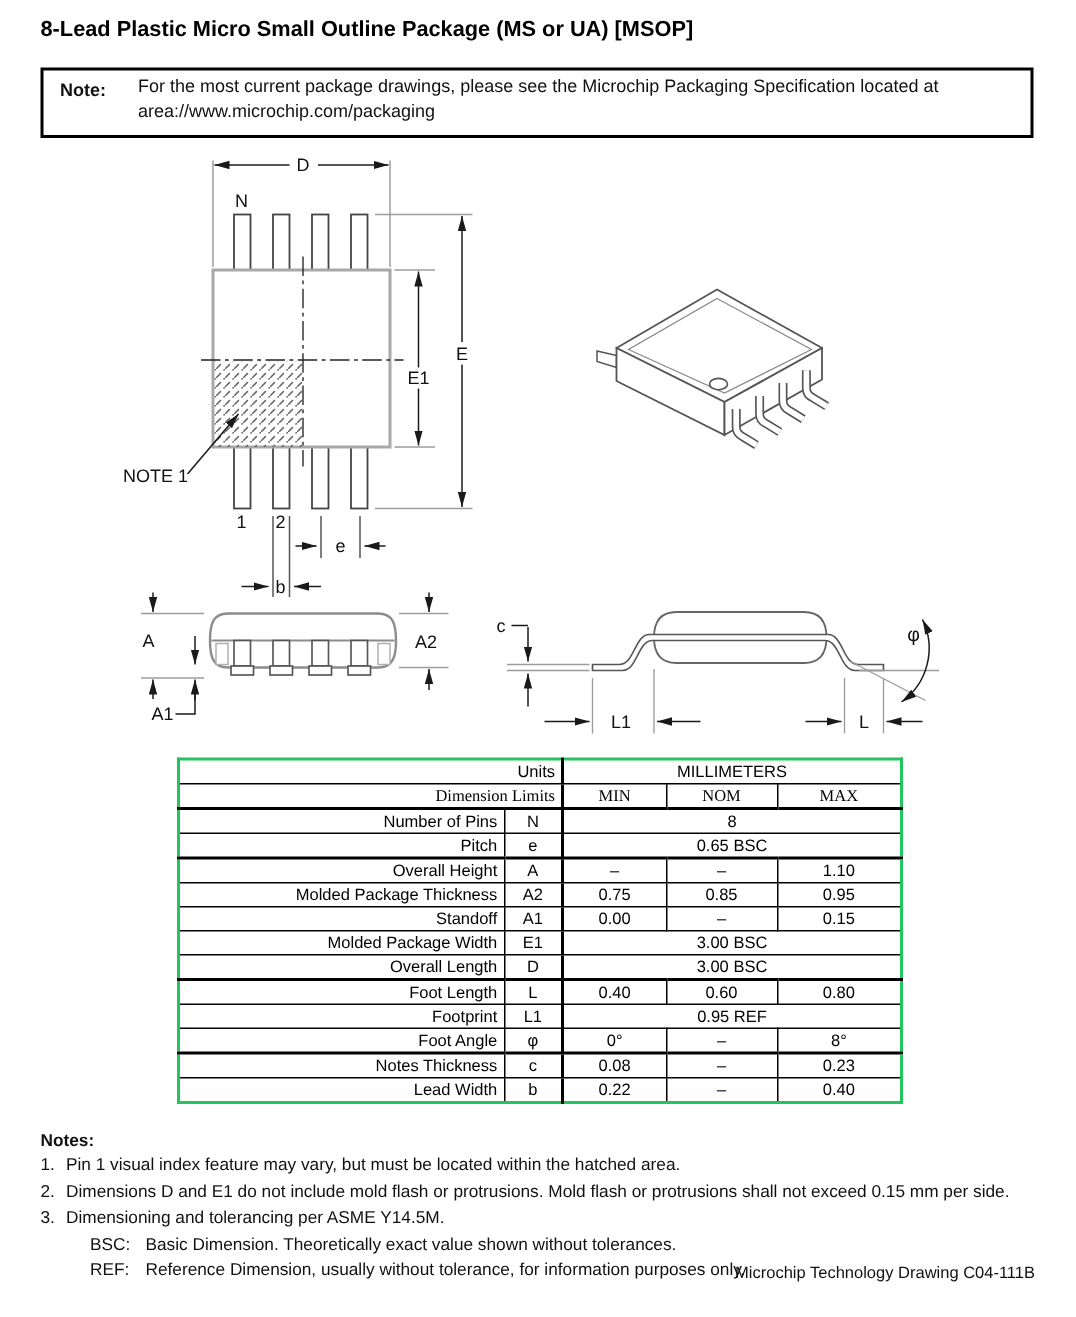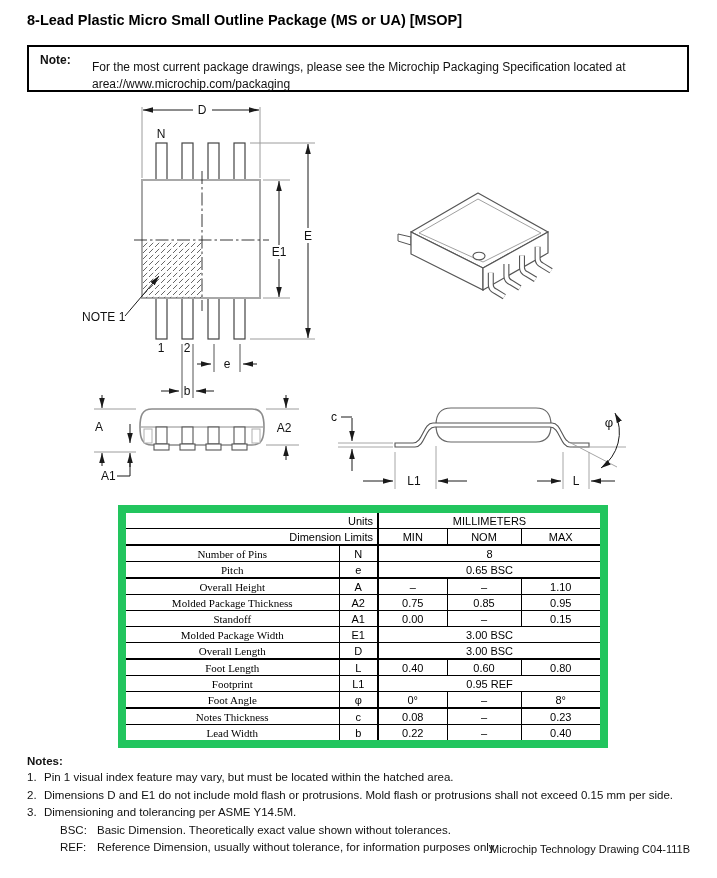--- a/index.html
+++ b/index.html
@@ -2,33 +2,33 @@
 <html><head>
 <meta charset="utf-8">
 <style>
   html,body{margin:0;padding:0;background:#fff;}
   .page{position:relative;width:717px;height:878px;background:#fff;overflow:hidden;
         font-family:"Liberation Sans",sans-serif;color:#111;}
   .title{position:absolute;left:27px;top:12px;margin:0;font-size:14.5px;font-weight:bold;color:#000;}
   .note-box{position:absolute;left:27px;top:45px;width:662px;height:47px;box-sizing:border-box;
             border:2px solid #000;display:flex;align-items:flex-start;}
   .note-label{font-weight:bold;font-size:12px;padding:6px 0 0 11px;width:52px;flex:none;}
-  .note-text{font-size:12px;line-height:16.5px;padding-top:12px;}
+  .note-text{font-size:12px;line-height:16.5px;padding-top:2px;}
   .drawfield{position:absolute;left:0;top:0;width:717px;height:878px;}
   .dlab{font-family:"Liberation Sans",sans-serif;font-size:12px;fill:#111;}
   .dlab-big{font-family:"Liberation Sans",sans-serif;font-size:13px;fill:#111;}
-  table.dims{position:absolute;left:118px;top:505px;border-collapse:collapse;border:8px solid #22c55e;
+  table.dims{position:absolute;left:118px;top:505px;border-collapse:collapse;border:2px solid #22c55e;
              table-layout:fixed;font-size:11px;color:#000;}
   table.dims td{border:1px solid #000;height:15px;padding:0 4px;overflow:hidden;white-space:nowrap;}
-  .t-name{text-align:center;font-family:Liberation Serif, serif;}
+  .t-name{text-align:right;}
   .t-c{text-align:center;}
   .t-r{text-align:right;padding-right:6px;}
   .b-r2{border-right:2px solid #000 !important;}
   tr.grp td{border-top:2px solid #000;}
-  tr.hdr2 td{border-bottom:2px solid #000;}
+  tr.hdr2 td{border-bottom:2px solid #000;font-family:Liberation Serif, serif;}
   .notes{position:absolute;left:27px;top:753px;font-size:11.5px;color:#111;width:670px;}
   .notes-heading{font-weight:bold;line-height:16px;}
   .note-item{display:flex;line-height:17.5px;}
   .note-num{width:17px;flex:none;}
   .note-def{display:flex;line-height:17.5px;margin-left:33px;align-items:flex-end;}
   .def-term{width:37px;flex:none;}
   .footer{position:absolute;right:27px;top:843px;font-size:11px;color:#111;}
 </style>
 </head>
 <body>

